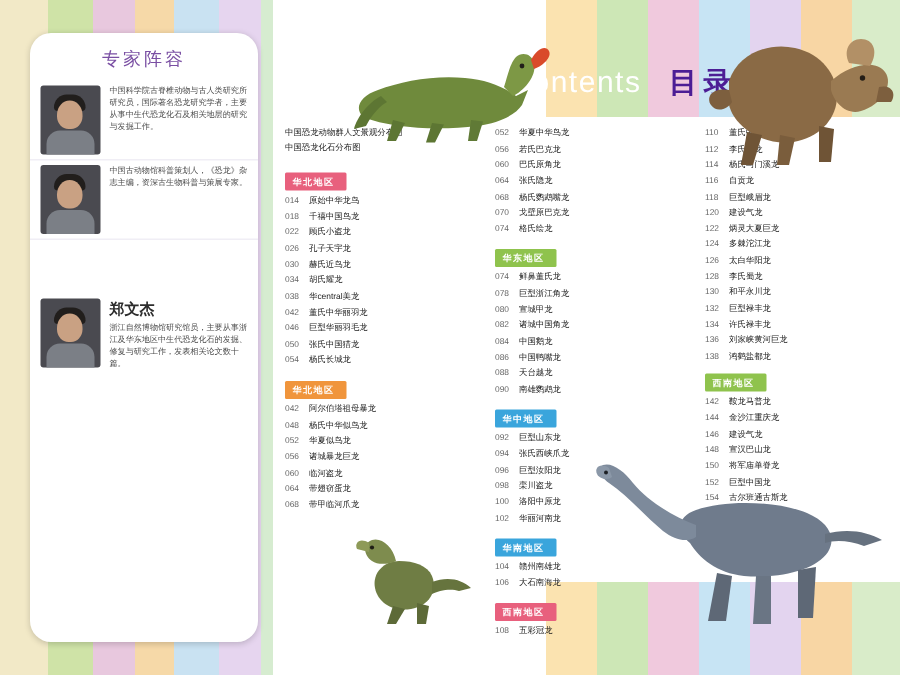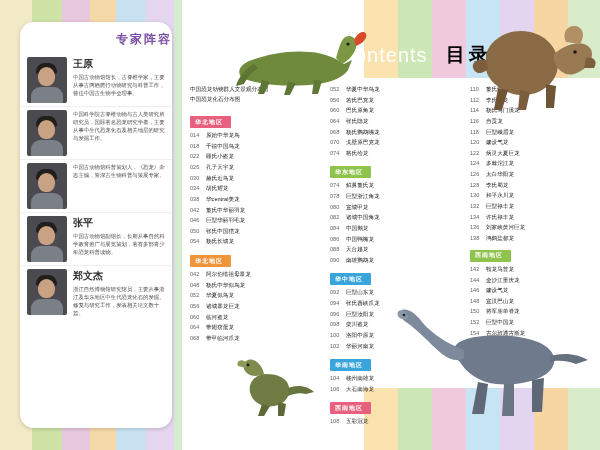--- a/index.html
+++ b/index.html
@@ -32,44 +32,44 @@
   .whiteband{position:absolute;background:#fff;}
 
   
   #expert-panel{
     position:absolute;left:20px;top:22px;width:152px;height:406px;
     background:#ffffff;border-radius:14px;
     box-shadow:0 1px 4px rgba(0,0,0,.18);
     overflow:hidden;
   }
   #expert-title{
-    text-align:right;font-size:12px;font-weight:bold;color:#7a4fa3;
+    text-align:center;font-size:12px;font-weight:normal;color:#7a4fa3;
     letter-spacing:2px;padding:9px 0 6px;
   }
   .expert{
     display:flex;padding:3px 7px 3px 7px;gap:6px;align-items:flex-start;
     border-bottom:1px solid #f0eef5;
   }
-  .expert:last-child{border-bottom:none;}
+  .expert:last-child{border-bottom:none;margin-top:36px;}
   .photo{
     width:40px;height:46px;flex:0 0 40px;border-radius:2px;
     background:#4a4a50;position:relative;overflow:hidden;
   }
   .photo i{position:absolute;display:block;}
   .ph-face{left:11px;top:10px;width:17px;height:19px;border-radius:50% 50% 45% 45%;background:#c9a183;}
   .ph-hair{left:9px;top:6px;width:21px;height:11px;border-radius:10px 10px 3px 3px;background:#211e1c;}
   .ph-body{left:4px;top:30px;width:32px;height:18px;border-radius:9px 9px 0 0;background:#7b7f86;}
   .ex-info{flex:1;min-width:0;}
   .ex-name{font-size:10px;font-weight:bold;color:#2d2d2d;margin:0 0 2px;}
   .ex-bio{font-size:5.4px;line-height:1.5;color:#4b4b4b;}
 
   
   #contents-head{position:absolute;left:344px;top:42px;}
   #contents-en{font-size:20px;color:#ffffff;letter-spacing:1px;display:inline-block;vertical-align:middle;}
-  #contents-cn{font-size:19px;color:#000000;font-weight:bold;letter-spacing:4px;display:inline-block;vertical-align:middle;margin-left:14px;}
+  #contents-cn{font-size:19px;color:#4c1d95;font-weight:bold;letter-spacing:4px;display:inline-block;vertical-align:middle;margin-left:14px;}
 
   
   .col{position:absolute;top:84px;}
   #col1{left:190px;width:86px;}
   #col2{left:330px;width:86px;}
   #col3{left:470px;width:110px;}
 
   .lead{font-size:5.6px;line-height:1.85;color:#222;margin-bottom:5px;}
   .lead div{white-space:nowrap;}
 
@@ -113,53 +113,31 @@
   <div id="expert-panel">
     <div id="expert-title">专家阵容</div>
 
     <div class="expert">
       <div class="photo">
           <i class="ph-body"></i>
           <i class="ph-hair"></i>
           <i class="ph-face"></i>
         </div>
       <div class="ex-info">
-        <div class="ex-name">王原</div>
-        <div class="ex-bio">中国古动物馆馆长，古脊椎学家，主要从事古两栖爬行动物研究与科普工作，曾任中国古生物学会理事。</div>
-      </div>
-    </div>
-    <div class="expert">
-      <div class="photo">
-          <i class="ph-body"></i>
-          <i class="ph-hair"></i>
-          <i class="ph-face"></i>
-        </div>
-      <div class="ex-info">
         <div class="ex-bio">中国科学院古脊椎动物与古人类研究所研究员，国际著名恐龙研究学者，主要从事中生代恐龙化石及相关地层的研究与发掘工作。</div>
       </div>
     </div>
     <div class="expert">
       <div class="photo">
           <i class="ph-body"></i>
           <i class="ph-hair"></i>
           <i class="ph-face"></i>
         </div>
       <div class="ex-info">
         <div class="ex-bio">中国古动物馆科普策划人，《恐龙》杂志主编，资深古生物科普与策展专家。</div>
-      </div>
-    </div>
-    <div class="expert">
-      <div class="photo">
-          <i class="ph-body"></i>
-          <i class="ph-hair"></i>
-          <i class="ph-face"></i>
-        </div>
-      <div class="ex-info">
-        <div class="ex-name">张平</div>
-        <div class="ex-bio">中国古动物馆副馆长，长期从事自然科学教育推广与展览策划，著有多部青少年恐龙科普读物。</div>
       </div>
     </div>
     <div class="expert">
       <div class="photo">
           <i class="ph-body"></i>
           <i class="ph-hair"></i>
           <i class="ph-face"></i>
         </div>
       <div class="ex-info">
         <div class="ex-name">郑文杰</div>

